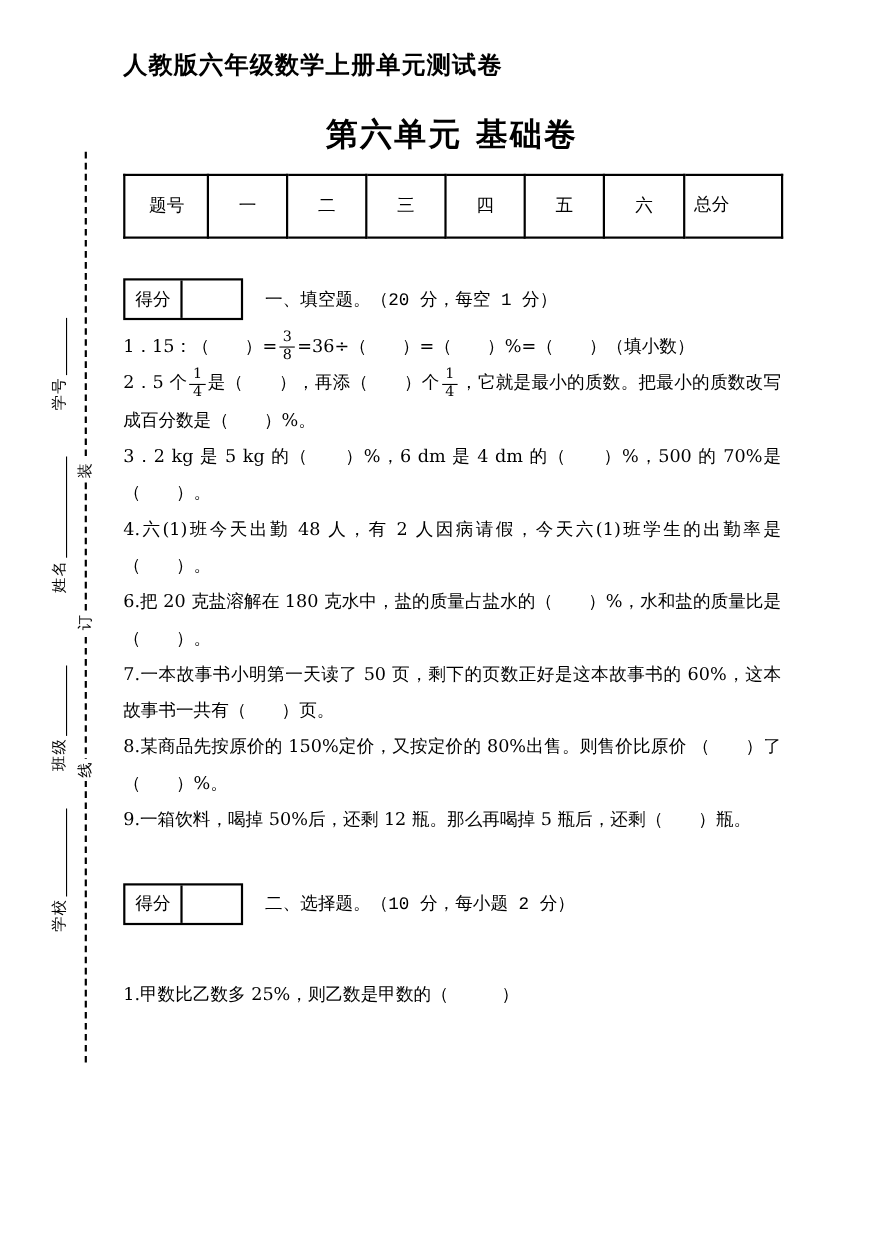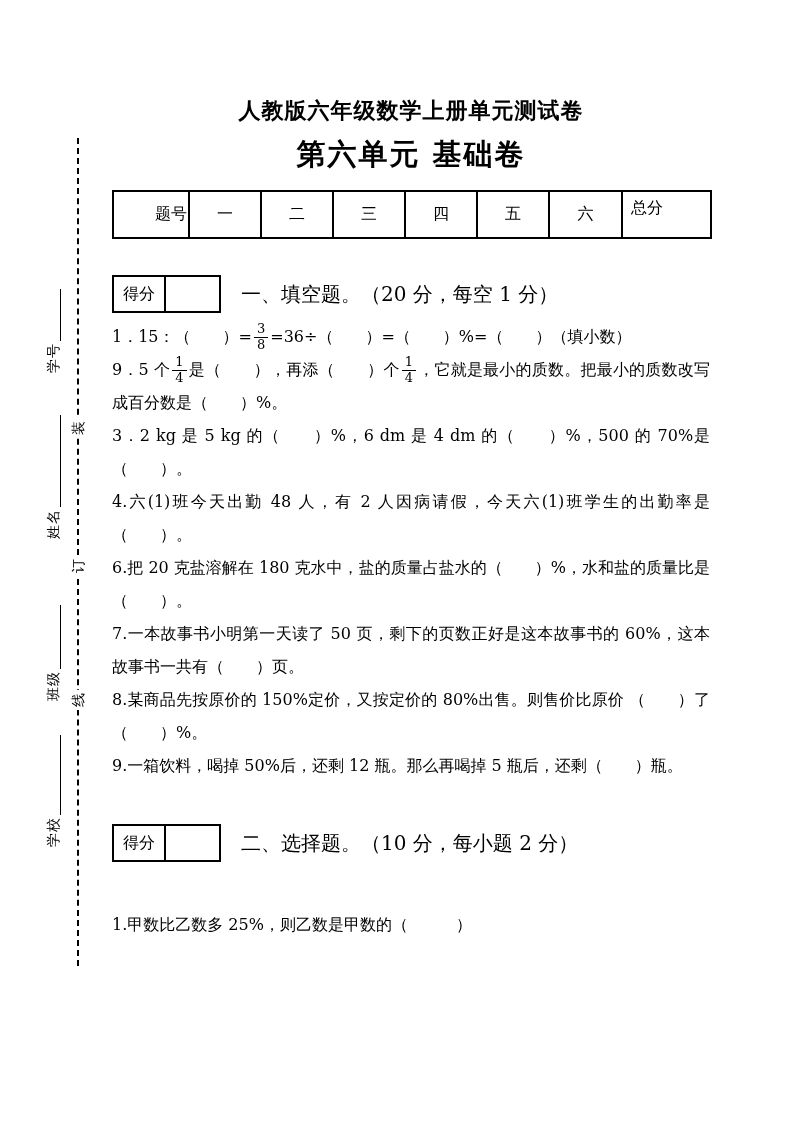--- a/index.html
+++ b/index.html
@@ -21,43 +21,43 @@
   .seal-label {
     position:absolute; height:20px; display:flex; align-items:center;
     transform:rotate(-90deg); white-space:nowrap; font-size:14px;
   }
   .seal-label .txt { letter-spacing:1px; }
   .seal-blank { display:inline-block; height:13px; box-sizing:border-box;
     border-bottom:1.5px solid #000; margin-left:2px; }
   
   .content { position:absolute; left:112px; top:0; width:598px; }
   h1.title {
-    margin:96px 0 0 0; text-align:center; font-size:22px; font-weight:bold;
+    margin:44px 0 0 0; font-size:22px; font-weight:bold;
     letter-spacing:1px;
   }
   h2.subtitle {
-    margin:9px 0 0 0; text-align:center; font-size:29px; font-weight:bold;
+    margin:29px 0 0 0; text-align:center; font-size:29px; font-weight:bold;
     letter-spacing:2px;
   }
   table.sum { border-collapse:collapse; width:598px; margin-top:15px;
     table-layout:fixed; }
   table.sum td {
     border:2px solid #000; height:38px; font-size:16px; overflow:hidden;
   }
-  table.sum td.lab { padding-left:2px; text-align:right; vertical-align:middle; }
+  table.sum td.lab { padding-left:2px; text-align:center; vertical-align:middle; }
   table.sum td.mid { text-align:center; vertical-align:middle; }
   table.sum td.last { padding-left:8px; text-align:left; vertical-align:top;
-    padding-top:6px; }
+    padding-top:16px; }
   
   .sec-head { display:flex; align-items:center; margin-top:36px; }
   .scorebox { display:flex; border:2px solid #000; flex:0 0 auto; }
   .sb-label { width:50px; height:34px; border-right:2px solid #000;
     display:flex; align-items:center; justify-content:center; font-size:16px; }
   .sb-value { width:53px; height:34px; }
-  .sec-title { font-size:20px; margin-left:20px; }
+  .sec-title { font-size:16px; margin-left:20px;font-family:Liberation Mono, monospace; }
   
   .questions { margin-top:7px; font-size:16px; line-height:33px;
     text-align:justify; }
   .questions p { margin:0; }
   .frac { display:inline-block; vertical-align:middle; text-align:center;
     font-size:13px; line-height:1.15; margin:0 2px; }
   .frac .num { display:block; border-bottom:1px solid #000; padding:0 3px; }
   .frac .den { display:block; }
   .section2 .sec-head { margin-top:42px; }
   .section2 .questions { margin-top:46px; }
@@ -126,21 +126,21 @@
     <div class="section" id="section-0">
       <div class="sec-head">
         <div class="scorebox">
           <div class="sb-label">得分</div>
           <div class="sb-value"></div>
         </div>
         <div class="sec-title">一、填空题。（20 分，每空 1 分）</div>
       </div>
       <div class="questions" id="questions-0">
           <p><span>1．15：（　　）=</span><span class="frac"><span class="num">3</span><span class="den">8</span></span><span>=36÷（　　）=（　　）%=（　　）（填小数）</span></p>
-          <p><span>9．5 个</span><span class="frac"><span class="num">1</span><span class="den">4</span></span><span>是（　　），再添（　　）个</span><span class="frac"><span class="num">1</span><span class="den">4</span></span><span>，它就是最小的质数。把最小的质数改写成百分数是（　　）%。</span></p>
+          <p><span>2．5 个</span><span class="frac"><span class="num">1</span><span class="den">4</span></span><span>是（　　），再添（　　）个</span><span class="frac"><span class="num">1</span><span class="den">4</span></span><span>，它就是最小的质数。把最小的质数改写成百分数是（　　）%。</span></p>
           <p><span>3．2 kg 是 5 kg 的（　　）%，6 dm 是 4 dm 的（　　）%，500 的 70%是（　　）。</span></p>
           <p><span>4.六(1)班今天出勤 48 人，有 2 人因病请假，今天六(1)班学生的出勤率是（　　）。</span></p>
           <p><span>6.把 20 克盐溶解在 180 克水中，盐的质量占盐水的（　　）%，水和盐的质量比是（　　）。</span></p>
           <p><span>7.一本故事书小明第一天读了 50 页，剩下的页数正好是这本故事书的 60%，这本故事书一共有（　　）页。</span></p>
           <p><span>8.某商品先按原价的 150%定价，又按定价的 80%出售。则售价比原价 （　　）了（　　）%。</span></p>
           <p><span>9.一箱饮料，喝掉 50%后，还剩 12 瓶。那么再喝掉 5 瓶后，还剩（　　）瓶。</span></p>
         </div>
     </div>
 
     <div class="section section2" id="section-1">

